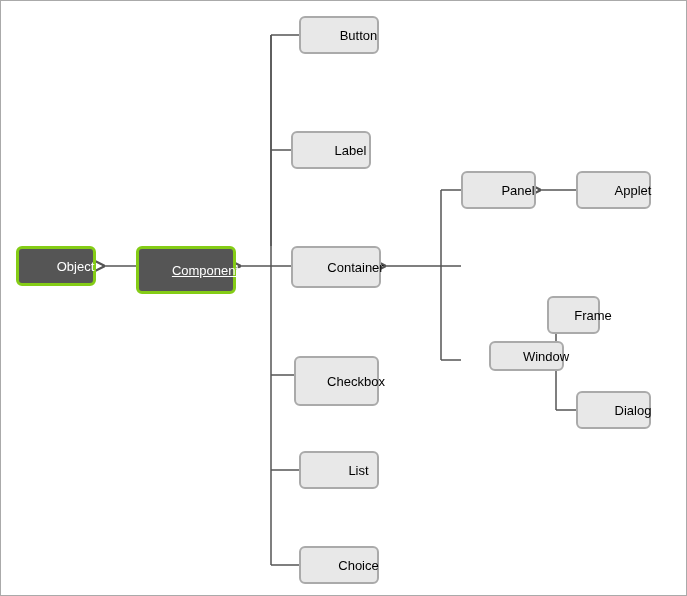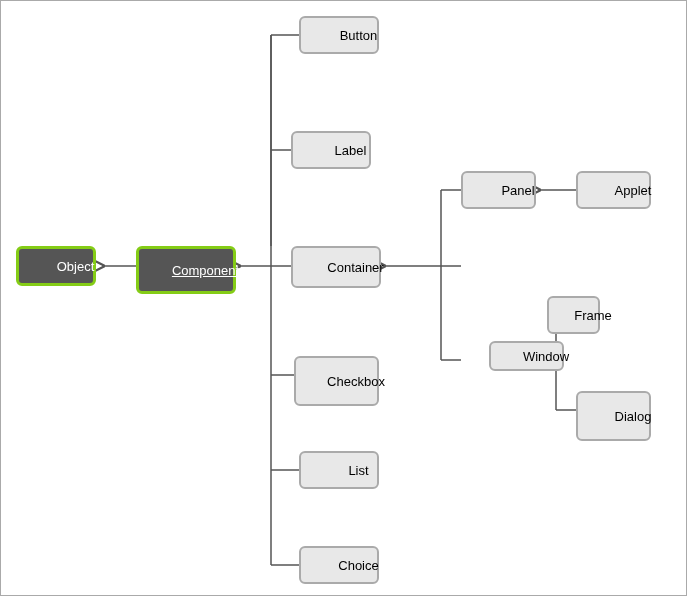--- a/index.html
+++ b/index.html
@@ -117,14 +117,14 @@
   <div class="node node-light" style="left:298px; top:545px; width:80px; height:38px;">Choice</div>
 
   <div class="node node-light" style="left:460px; top:170px; width:75px; height:38px;">Panel</div>
 
   <div class="node node-light" style="left:575px; top:170px; width:75px; height:38px;">Applet</div>
 
   <div class="node node-light" style="left:460px; top:340px; width:75px; height:30px;margin-left:28px;">Window</div>
 
   <div class="node node-light" style="left:546px; top:295px; width:53px; height:38px;">Frame</div>
 
-  <div class="node node-light" style="left:575px; top:390px; width:75px; height:50px;">Dialog</div>
+  <div class="node node-light" style="left:575px; top:390px; width:75px; height:38px;">Dialog</div>
 </div>
 
 </body></html>

